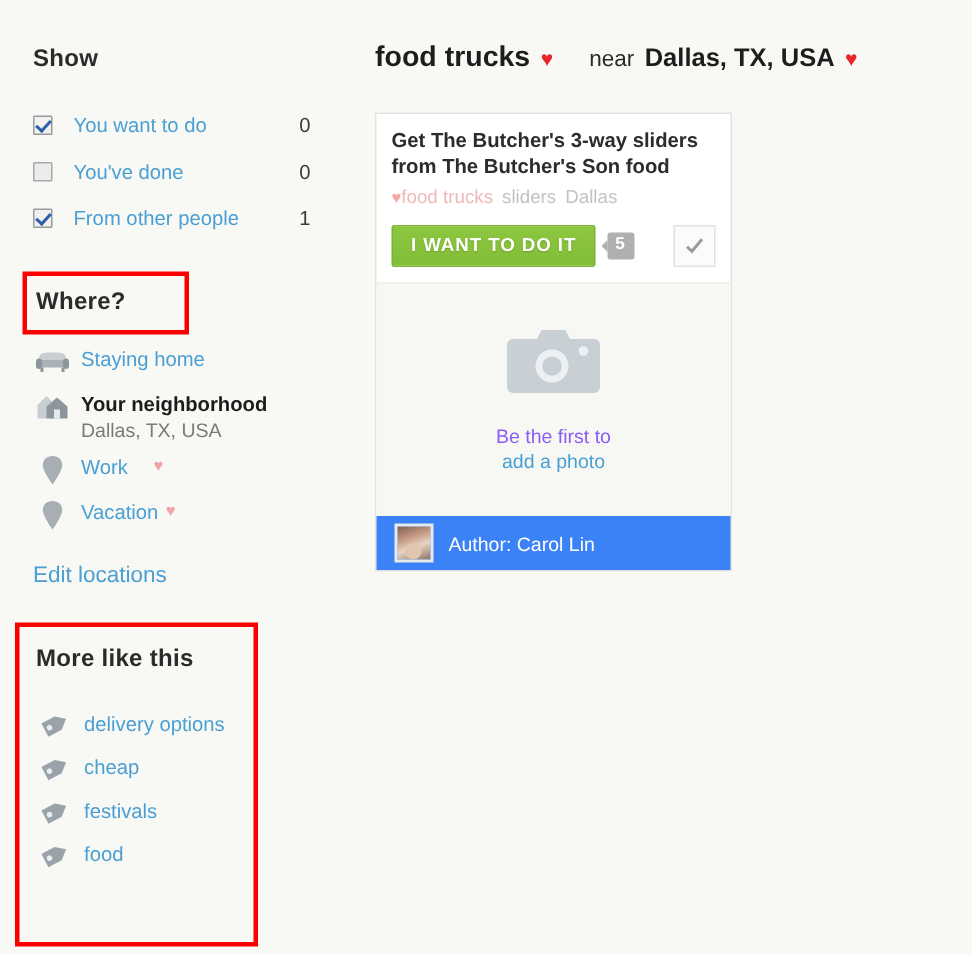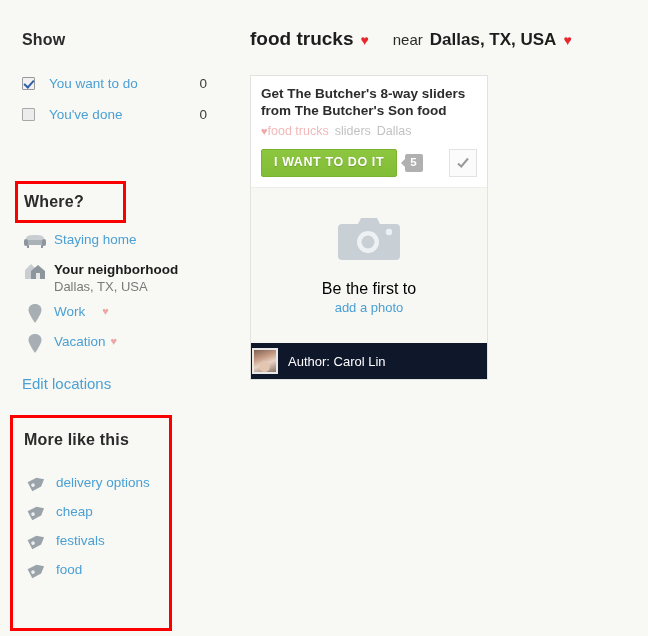--- a/index.html
+++ b/index.html
@@ -329,35 +329,35 @@
   .photo-zone {
     height: 155px;
     background: #f7f8f4;
     border-top: 1px solid #eeeeea;
     display: flex;
     flex-direction: column;
     align-items: center;
     justify-content: center;
   }
   .ph-cap {
-    font-size: 16px;
-    color: #000000;
+    font-size: 13px;
+    color: #8b5cf6;
     margin-top: 14px;
   }
   .ph-link {
     font-size: 13px;
     color: #4a9fd4;
     margin-top: 2px;
     cursor: pointer;
   }
   .author-bar {
-    background: #0f172a;
-    display: flex;
-    align-items: center;
-    padding: 5px 1px;
+    background: #3b82f6;
+    display: flex;
+    align-items: center;
+    padding: 5px 12px;
   }
   .avatar {
     width: 26px;
     height: 26px;
     border: 2px solid #e9e9e9;
     box-sizing: border-box;
     background: linear-gradient(160deg,#7d5f52 0%,#c69b84 35%,#e8d3c4 60%,#8a7466 100%);
     flex: 0 0 auto;
     position: relative;
     overflow: hidden;
@@ -391,20 +391,25 @@
       <div class="show-row">
         <span class="cbx on"></span>
         <span class="show-label">You want to do</span>
         <span class="show-count">0</span>
       </div>
       <div class="show-row">
         <span class="cbx off"></span>
         <span class="show-label">You've done</span>
         <span class="show-count">0</span>
       </div>
+      <div class="show-row">
+        <span class="cbx on"></span>
+        <span class="show-label">From other people</span>
+        <span class="show-count">1</span>
+      </div>
     </div>
 
     <div class="sec-title" id="where-title">Where?</div>
 
     <div class="where-list">
 
       <div class="where-row">
         <span class="where-ico">
           <svg width="24" height="18" viewBox="0 0 24 18">
             <path d="M3 7 C3 4 5 3 12 3 C19 3 21 4 21 7 L21 9 L3 9 Z" fill="#c9ced2"></path>
@@ -520,21 +525,21 @@
       <span class="h-query">food trucks</span>
       <span class="h-heart">♥</span>
       <span class="h-near">near</span>
       <span class="h-place">Dallas, TX, USA</span>
       <span class="h-heart">♥</span>
     </div>
 
     <div class="card">
 
       <div class="card-head">
-        <div class="card-title">Get The Butcher's 8-way sliders from The Butcher's Son food</div>
+        <div class="card-title">Get The Butcher's 3-way sliders from The Butcher's Son food</div>
         <div class="card-tags">
           <span class="ct-heart">♥</span><span class="ct-pink">food trucks</span><span class="ct-gray">sliders</span><span class="ct-gray">Dallas</span>
         </div>
       </div>
 
       <div class="card-actions">
         <button class="btn-want">I WANT TO DO IT</button>
         <span class="badge">5</span>
         <span class="btn-done">
           <svg width="14" height="14" viewBox="0 0 14 14">

